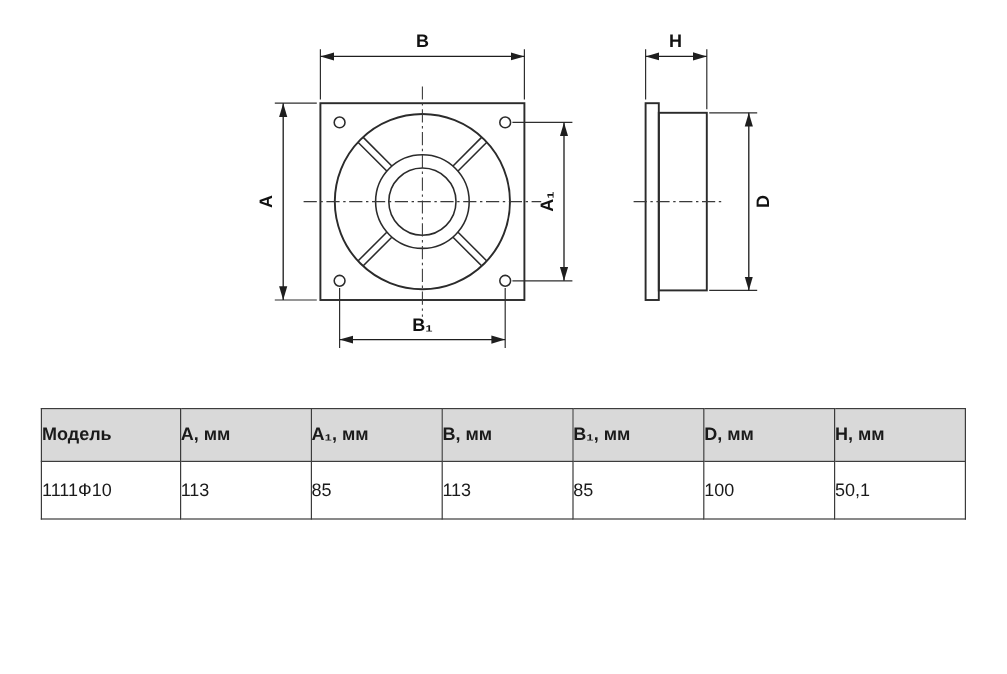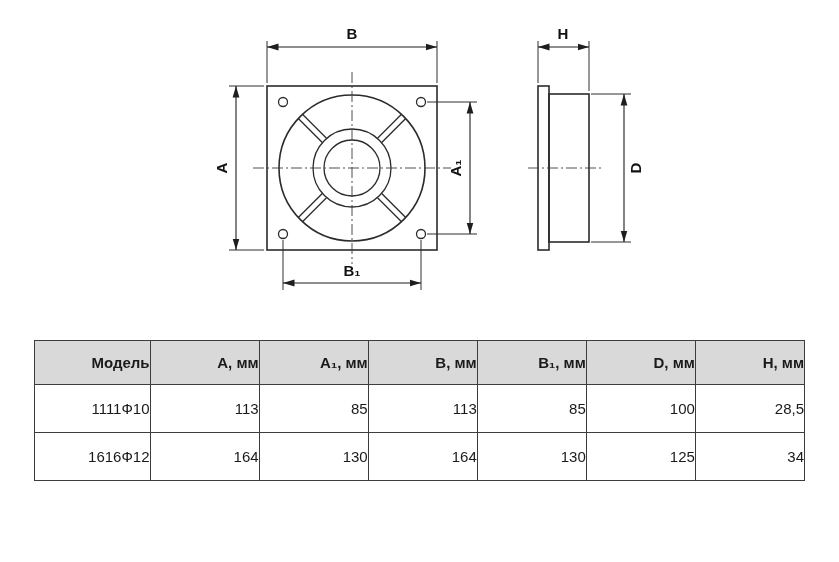--- a/index.html
+++ b/index.html
@@ -22,21 +22,21 @@
     font-size:15px; font-weight:bold; fill:#111111;
   }
 
   .dims {
     position:absolute; left:34px; top:340px; width:771px;
     border-collapse:collapse; table-layout:fixed;
     font-size:15px; color:#1a1a1a;
   }
   .dims th, .dims td {
     border:1px solid #3c3c3c;
-    text-align:right; vertical-align:middle;
+    text-align:left; vertical-align:middle;
     overflow:hidden; white-space:nowrap;
   }
   .dims th { background:#d9d9d9; font-weight:bold; height:44px; }
   .dims td { background:#ffffff; height:48px;margin-top:30px; }
 </style>
 </head>
 <body>
 
 <div class="page">
 
@@ -146,27 +146,18 @@
       </tr>
     </thead>
     <tbody>
       <tr>
         <td>1111Ф10</td>
         <td>113</td>
         <td>85</td>
         <td>113</td>
         <td>85</td>
         <td>100</td>
-        <td>28,5</td>
-      </tr>
-      <tr>
-        <td>1616Ф12</td>
-        <td>164</td>
-        <td>130</td>
-        <td>164</td>
-        <td>130</td>
-        <td>125</td>
-        <td>34</td>
+        <td>50,1</td>
       </tr>
     </tbody>
   </table>
 
 </div>
 
 </body></html>

